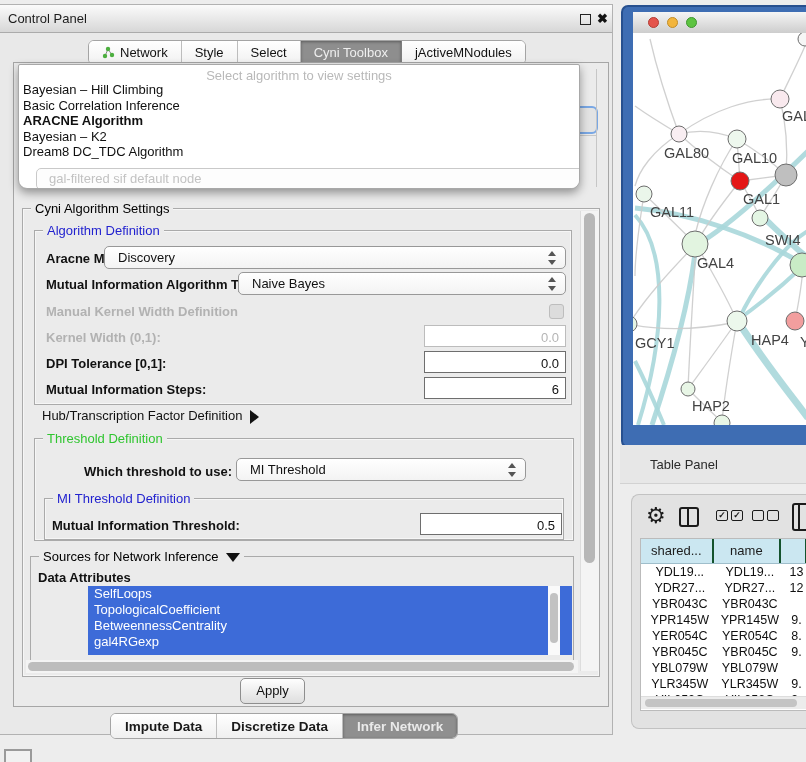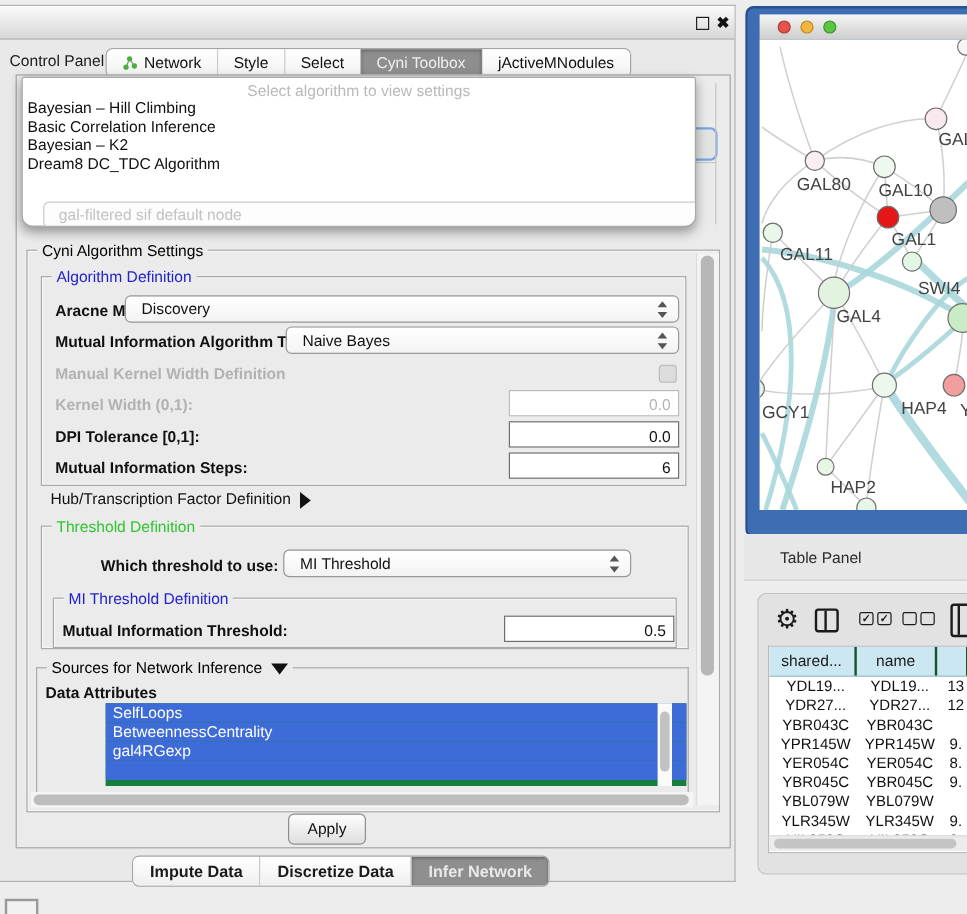--- a/index.html
+++ b/index.html
@@ -4,21 +4,21 @@
 <style>
   html,body{margin:0;padding:0;width:806px;height:762px;overflow:hidden;
     font-family:"Liberation Sans",sans-serif;background:#ededed;}
   #stage{position:absolute;left:0;top:0;width:806px;height:762px;overflow:hidden;}
   .abs{position:absolute;}
   
   #cpanel{left:0;top:4px;width:613px;height:731px;background:#e9e9e9;
     border:1px solid #b2b2b2;border-left:none;box-sizing:border-box;}
   #cp-title{left:0;top:0;width:100%;height:27px;
     background:linear-gradient(#fbfbfb,#d7d7d7);border-bottom:1px solid #ababab;}
-  #cp-title-text{left:8px;top:6px;font-size:13px;color:#1c1c1c;margin-top:32px;}
+  #cp-title-text{left:8px;top:6px;font-size:13px;color:#1c1c1c;}
   #float-btn{left:580px;top:9px;width:9px;height:9px;border:1.5px solid #222;background:transparent;}
   #close-btn{left:597px;top:6px;font-size:13px;font-weight:bold;color:#111;}
   
   #tabbar{left:88px;top:35px;height:23px;display:flex;border:1px solid #a4a4a4;
     border-radius:6px;overflow:hidden;background:#fff;}
   .tab{height:23px;display:flex;align-items:center;padding:0 13px;font-size:13px;color:#111;
     border-right:1px solid #bdbdbd;background:linear-gradient(#ffffff,#f1f1f1);}
   .tab:last-child{border-right:none;}
   .tab.sel{background:#8e8e8e;color:#efefef;border-right-color:#7e7e7e;box-shadow:inset 0 1px 3px rgba(0,0,0,.35);}
   .tab .net-ico{margin-right:5px;}
@@ -158,20 +158,21 @@
 
     <div id="hidden-combo-focus" class="abs"></div>
     <div id="hidden-vline" class="abs"></div>
     <div id="hidden-hline" class="abs"></div>
 
     <div id="algo-popup" class="abs">
       <div id="algo-placeholder" class="abs">Select algorithm to view settings</div>
       <div id="algo-items" class="abs">
           <div class="algo-item">Bayesian – Hill Climbing</div>
           <div class="algo-item">Basic Correlation Inference</div>
+          <div class="algo-item bold">ARACNE Algorithm</div>
           <div class="algo-item">Bayesian – K2</div>
           <div class="algo-item">Dream8 DC_TDC Algorithm</div>
         </div>
       <div id="ghost-combo" class="abs">
         <span>gal-filtered sif default node</span>
       </div>
     </div>
 
     <div class="abs grp" style="left:22px;top:203px;width:578px;height:469px;background:#ebebeb;">
       <span class="grp-legend">Cyni Algorithm Settings</span>
@@ -228,20 +229,21 @@
 
     <div class="abs grp" style="left:30px;top:551px;width:544px;height:104px;border-bottom:none;box-shadow:none;">
       <span class="grp-legend">
         <span>Sources for Network Inference</span>
         &nbsp;<span class="tri-down"></span>
       </span>
     </div>
     <span class="lbl b" style="left:38px;top:565px;">Data Attributes</span>
     <div id="attr-list" class="abs">
         <div class="attr-item" style="background: rgb(61, 107, 216);">SelfLoops</div>
+        <div class="attr-item" style="background: rgb(61, 107, 216);">TopologicalCoefficient</div>
         <div class="attr-item" style="background: rgb(61, 107, 216);">BetweennessCentrality</div>
         <div class="attr-item" style="background: rgb(61, 107, 216);">gal4RGexp</div>
         <div class="attr-item" style="background: rgb(61, 107, 216);"></div>
       </div>
     <div id="attr-vsb" class="abs">
         <span class="thumb"></span>
       </div>
 
     <div id="set-vsb" class="abs">
         <span class="thumb"></span>

